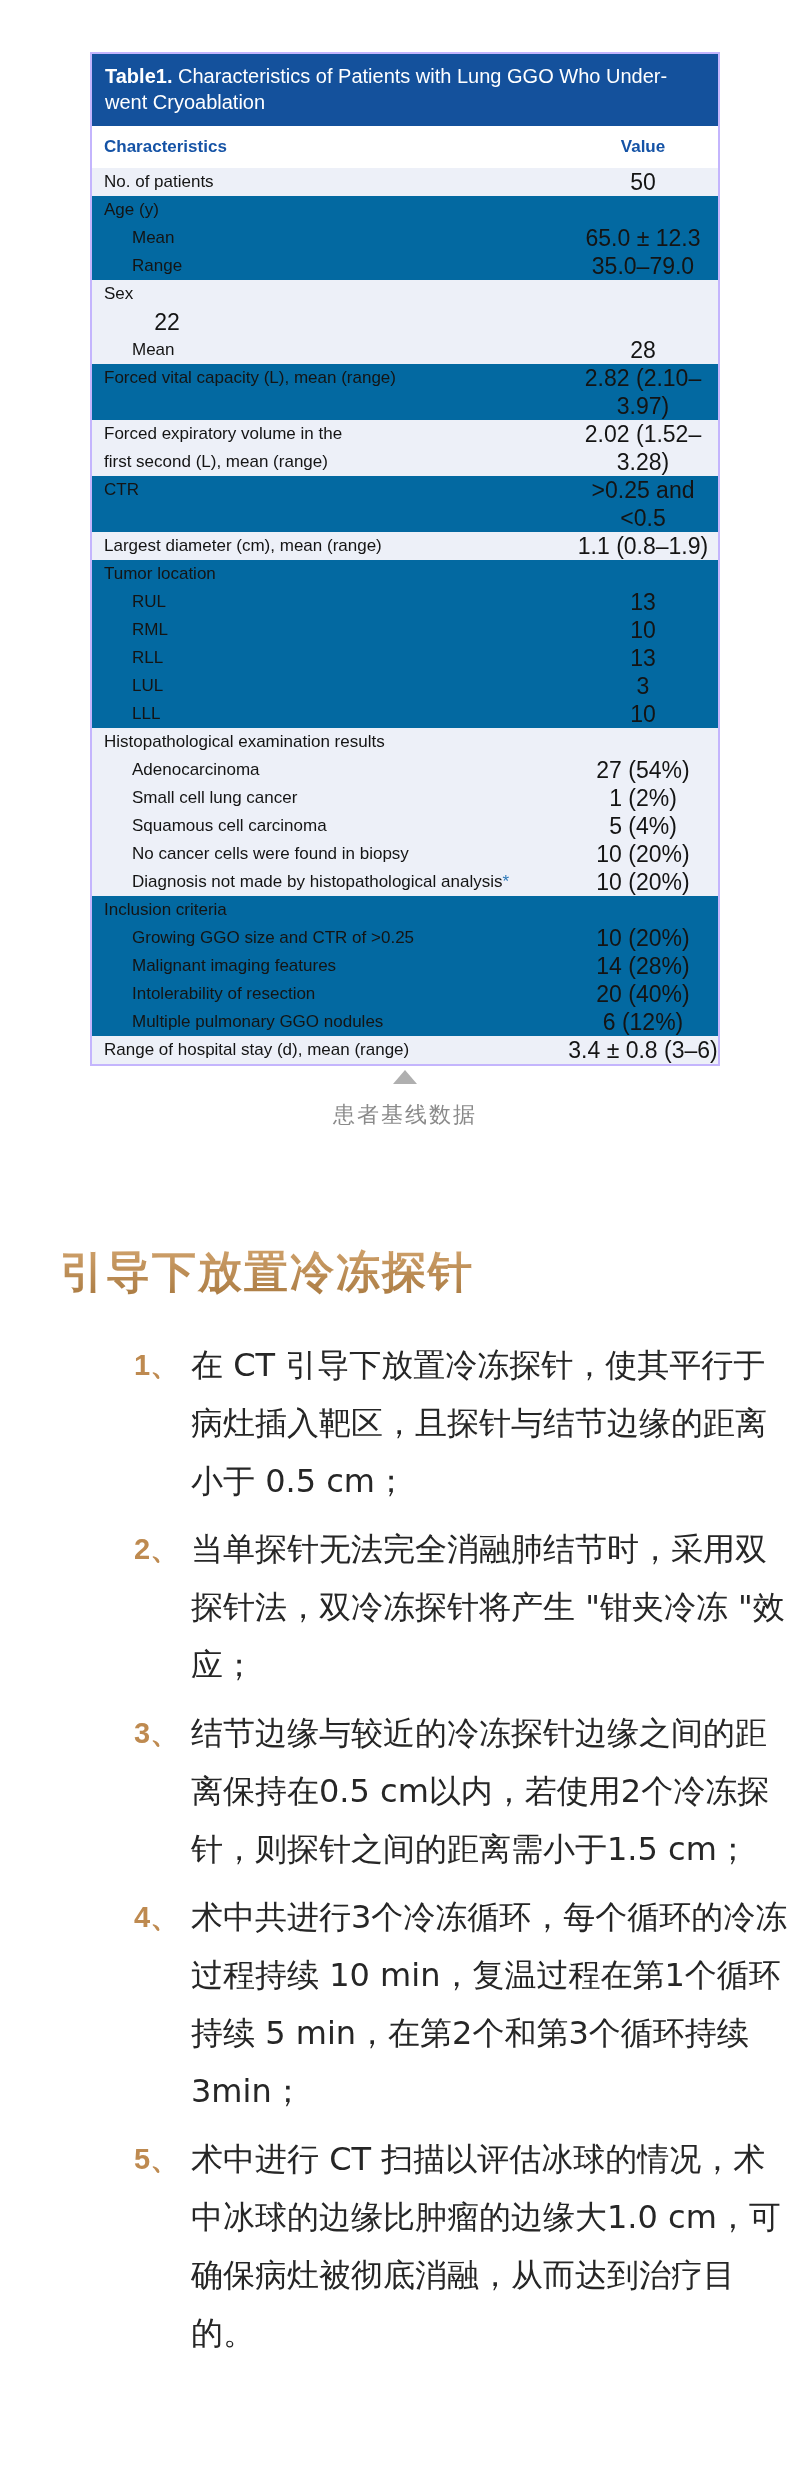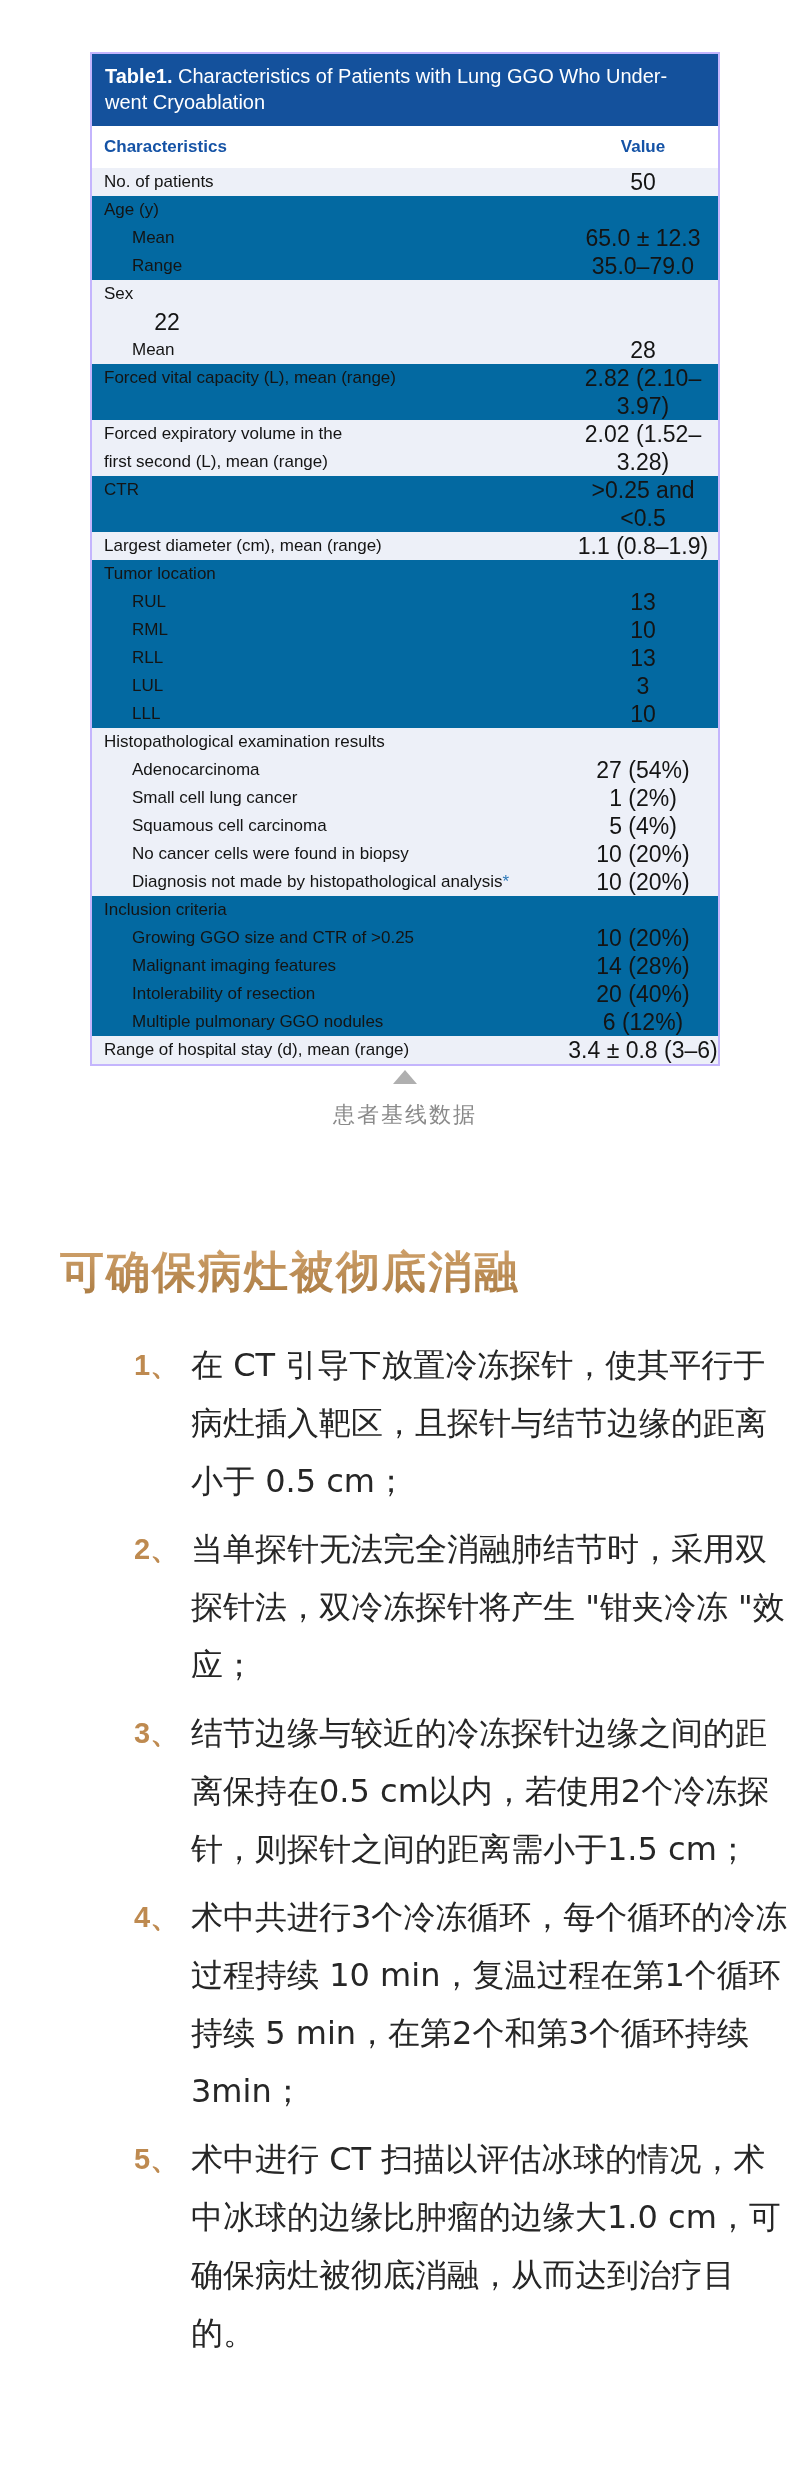--- a/index.html
+++ b/index.html
@@ -195,21 +195,21 @@
         <div class="val">3.4 ± 0.8 (3–6)</div>
       </div>
     </div>
 </div>
 
 <div class="below-table">
   <span class="tri"></span>
   <div class="caption">患者基线数据</div>
 </div>
 
-<div class="section-heading">可确保病灶被彻底消融</div>
+<div class="section-heading">引导下放置冷冻探针</div>
 
 <ol class="steps" id="steps" style="list-style:none;margin:0;">
     <li class="step">
       <span class="step-num">1、</span>
       <span class="step-text">在 CT 引导下放置冷冻探针，使其平行于病灶插入靶区，且探针与结节边缘的距离小于 0.5 cm；</span>
     </li>
     <li class="step">
       <span class="step-num">2、</span>
       <span class="step-text">当单探针无法完全消融肺结节时，采用双探针法，双冷冻探针将产生 "钳夹冷冻 "效应；</span>
     </li>

